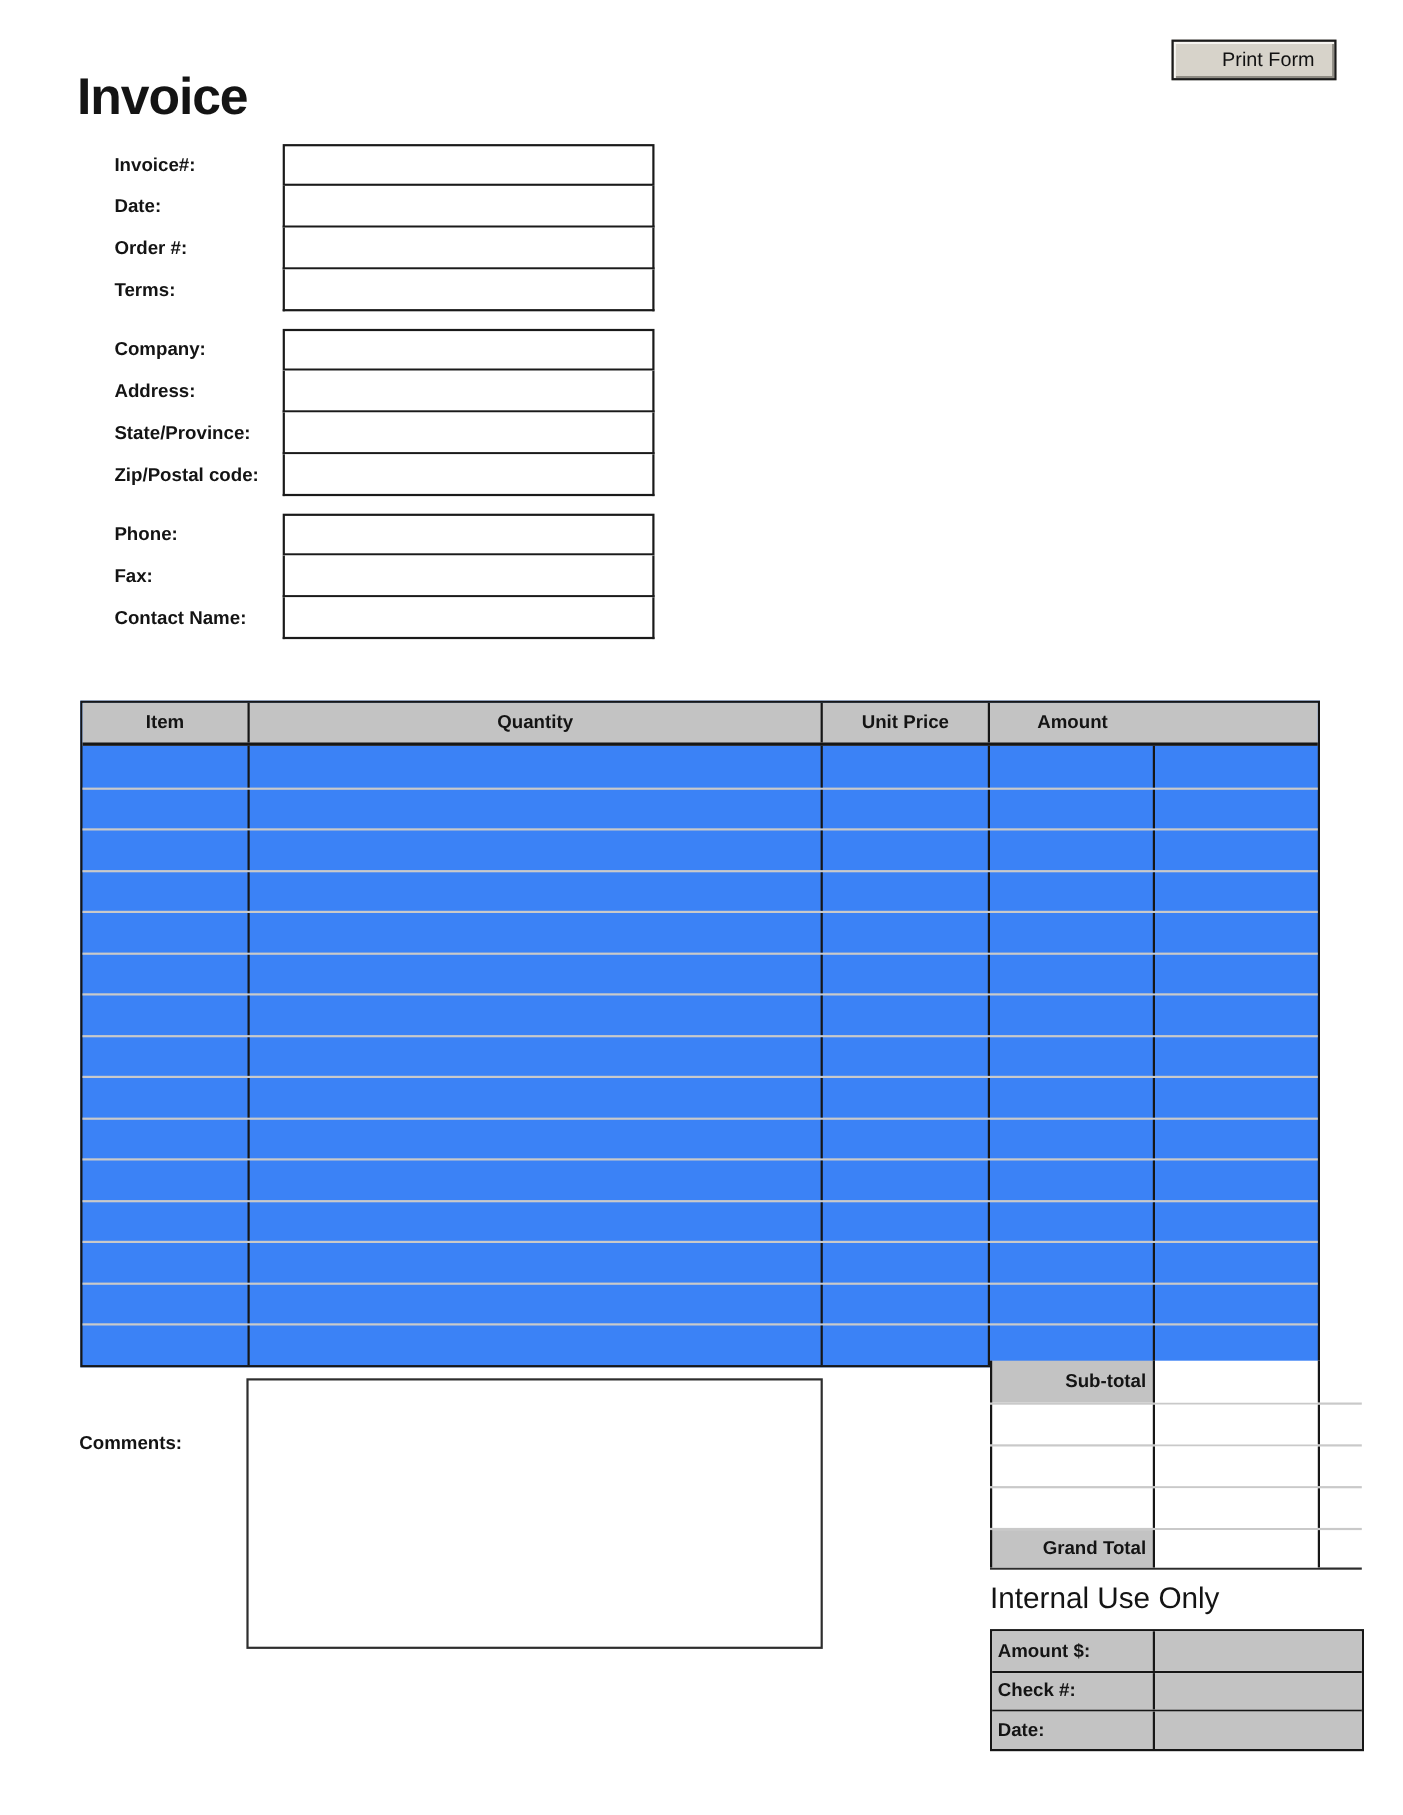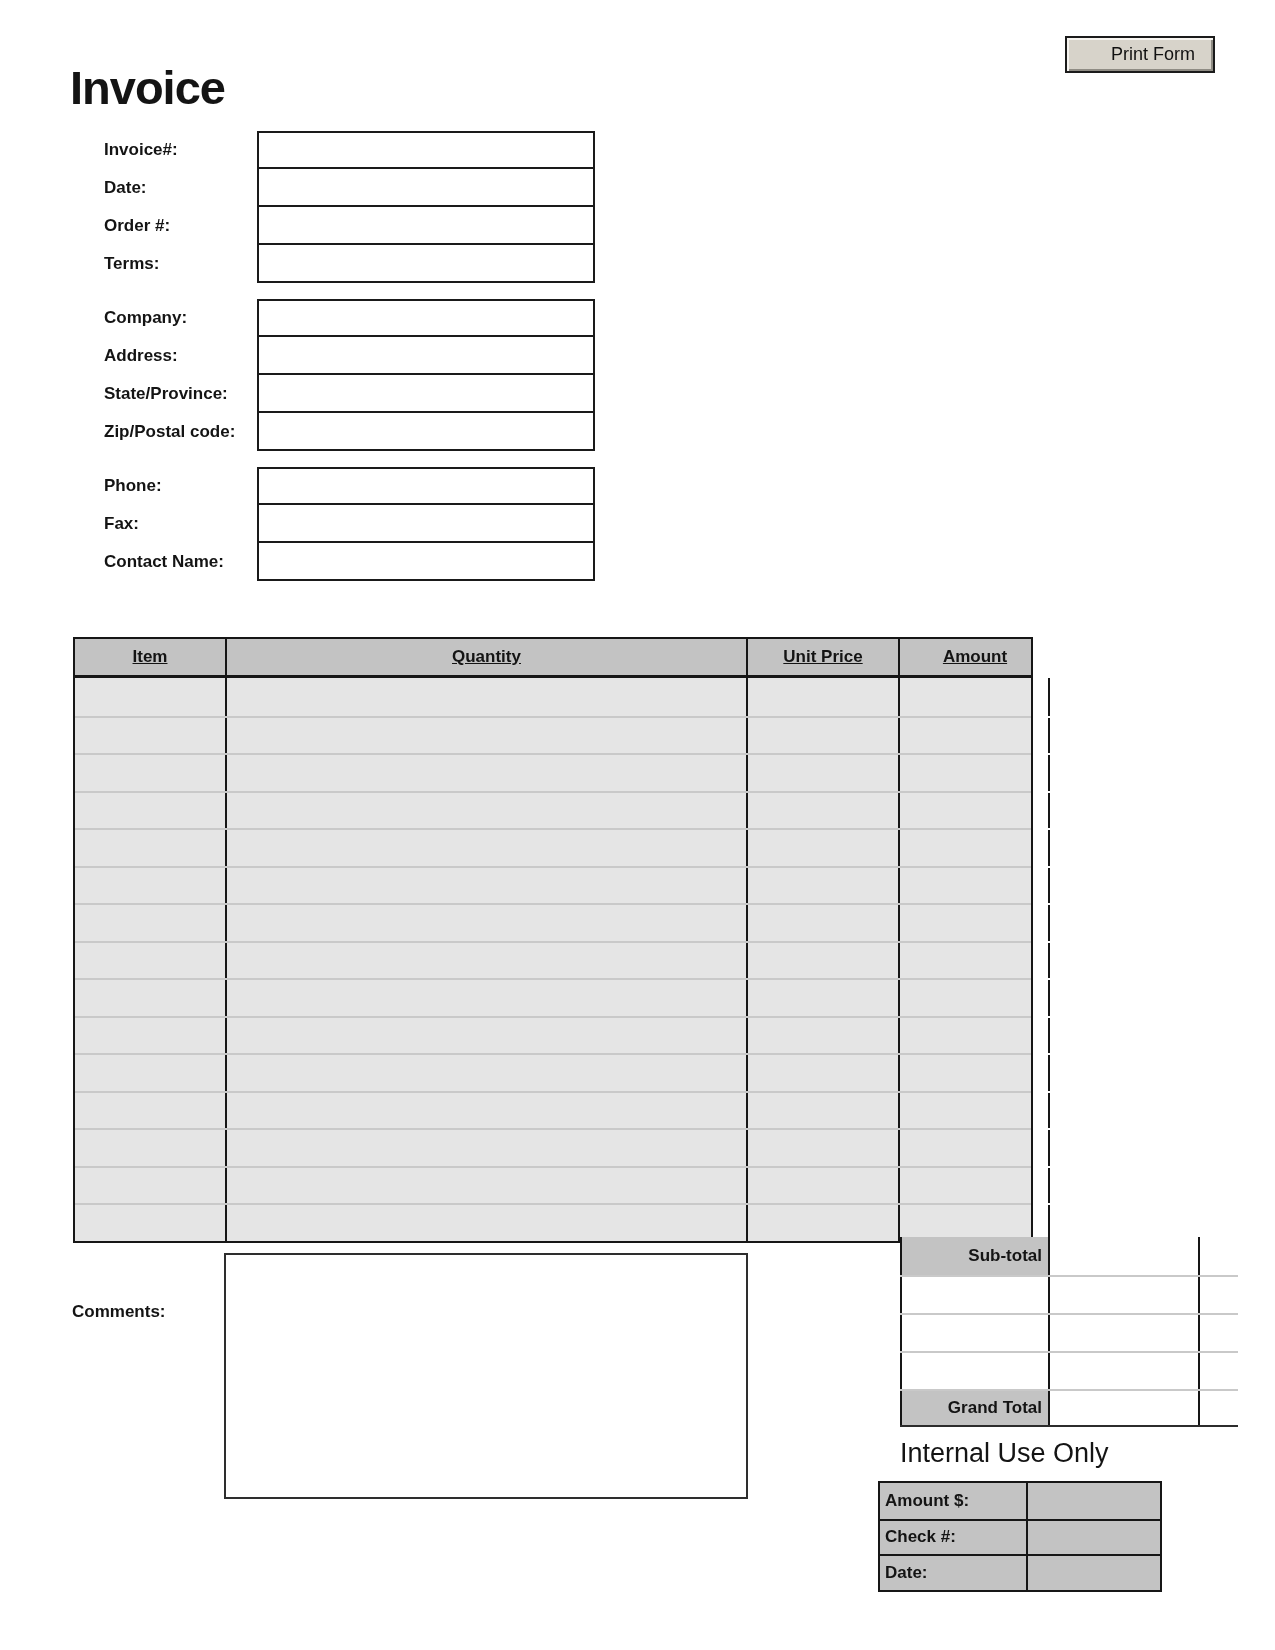--- a/index.html
+++ b/index.html
@@ -17,22 +17,22 @@
     font-weight:bold;letter-spacing:-1px;}
 
   
   .fgroup{position:absolute;left:72px;display:grid;grid-template-columns:153px 338px;grid-auto-rows:38px;margin-left:32px;}
   .fg1{top:131px;} .fg2{top:299px;} .fg3{top:467px;}
   .flabel{display:flex;align-items:center;font-weight:bold;font-size:17px;}
   .fbox{border:2px solid #1a1a1a;background:#fff;box-sizing:border-box;}
   .fbox.nf{border-top:0;}
 
   
-  .items{position:absolute;left:73px;top:637px;width:960px;
-    border:2px solid #161616;box-sizing:border-box;background:#e5e5e5;text-decoration:underline;}
+  .items{position:absolute;left:73px;top:637px;width:1127px;
+    border:2px solid #161616;box-sizing:border-box;background:#3b82f6;}
   .hrow,.brow{display:grid;grid-template-columns:152px 521px 152px 150px 1fr;}
   .hrow{height:36px;background:#c3c3c3;border-bottom:3px solid #161616;}
   .hcell{display:flex;align-items:center;justify-content:center;
     font-weight:bold;font-size:17px;border-right:2px solid #161616;}
   .hcell:last-child{border-right:0;}
   .brow{height:37.5px;box-sizing:border-box;}
   .brow + .brow{border-top:2px solid #c9c9c9;}
   .bcell{border-right:2px solid #161616;}
   .bcell:last-child{border-right:0;}
 
@@ -47,21 +47,21 @@
   .tlabel.fill{background:#c3c3c3;}
   .tvalue{border-right:2px solid #161616;box-sizing:border-box;background:#fff;}
 
   
   .comments-label{position:absolute;left:72px;top:1272px;font-size:17px;font-weight:bold;margin-top:30px;}
   .comments-box{position:absolute;left:224px;top:1253px;width:524px;height:246px;
     border:2px solid #2e2e2e;box-sizing:border-box;background:#fff;}
 
   
   .internal-title{position:absolute;left:900px;top:1438px;margin:0;font-size:27px;font-weight:normal;}
-  .internal{position:absolute;left:878px;top:1481px;width:284px;
+  .internal{position:absolute;left:900px;top:1481px;width:340px;
     border:2px solid #161616;box-sizing:border-box;}
   .irow{display:grid;grid-template-columns:148px 1fr;height:35.5px;box-sizing:border-box;}
   .irow + .irow{border-top:2px solid #161616;}
   .ilabel{background:#c3c3c3;border-right:2px solid #161616;box-sizing:border-box;
     display:flex;align-items:center;padding-left:5px;font-weight:bold;font-size:17px;}
   .ivalue{background:#c3c3c3;}
 </style>
 </head>
 <body>
 

